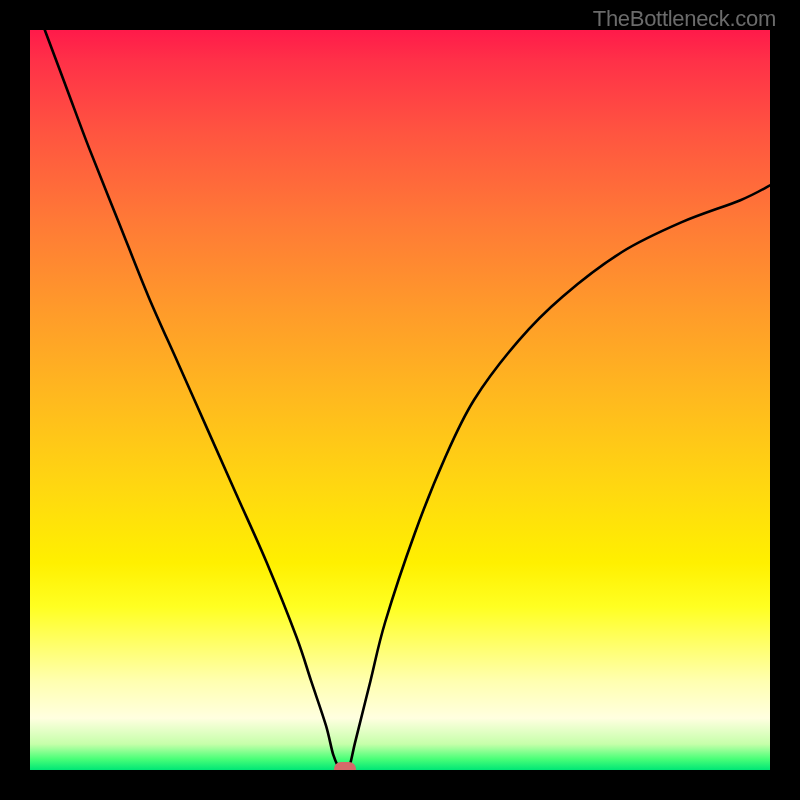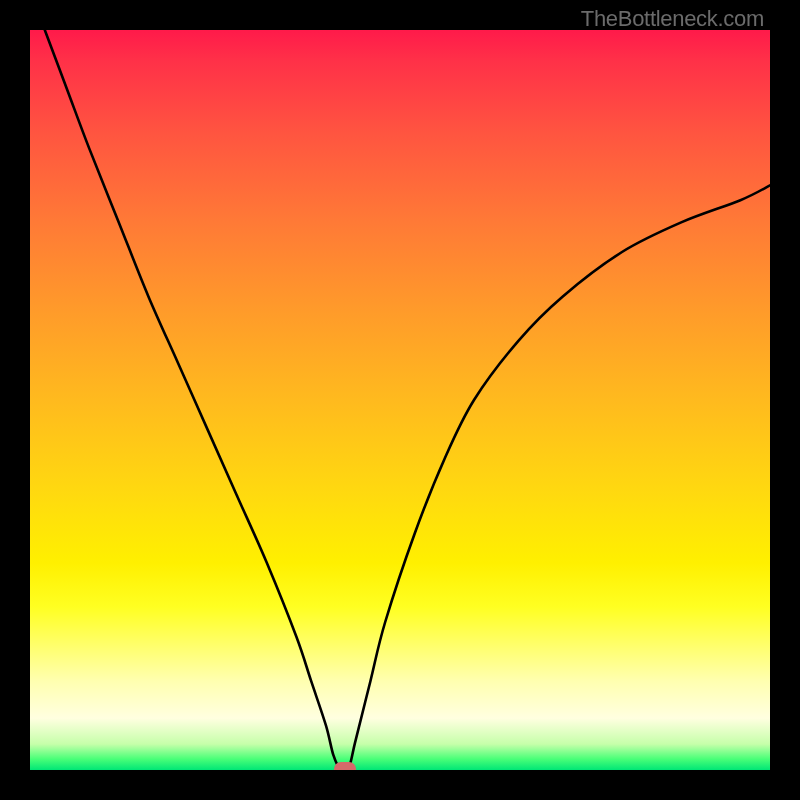--- a/index.html
+++ b/index.html
@@ -13,21 +13,21 @@
   }
   .container {
     position: relative;
     width: 800px;
     height: 800px;
     background: #000;
   }
   .watermark {
     position: absolute;
     top: 6px;
-    right: 36px;
+    right: 24px;
     color: #6b6b6b;
     font-size: 22px;
     font-weight: 500;
     z-index: 10;
     letter-spacing: -0.3px;
   }
   .plot-area {
     position: absolute;
     left: 30px;
     top: 30px;

